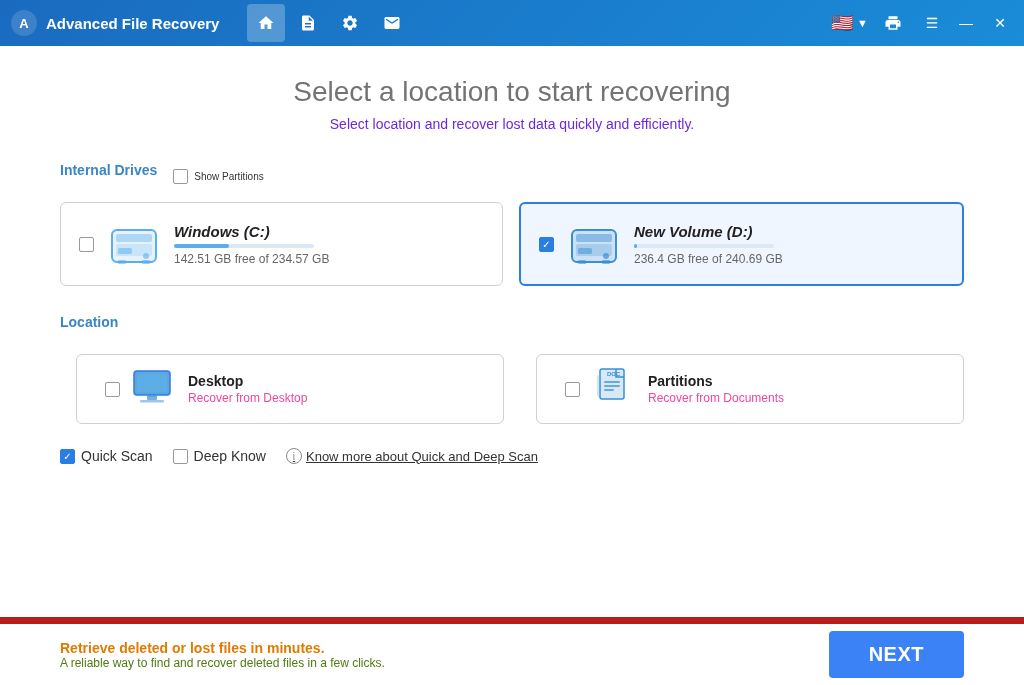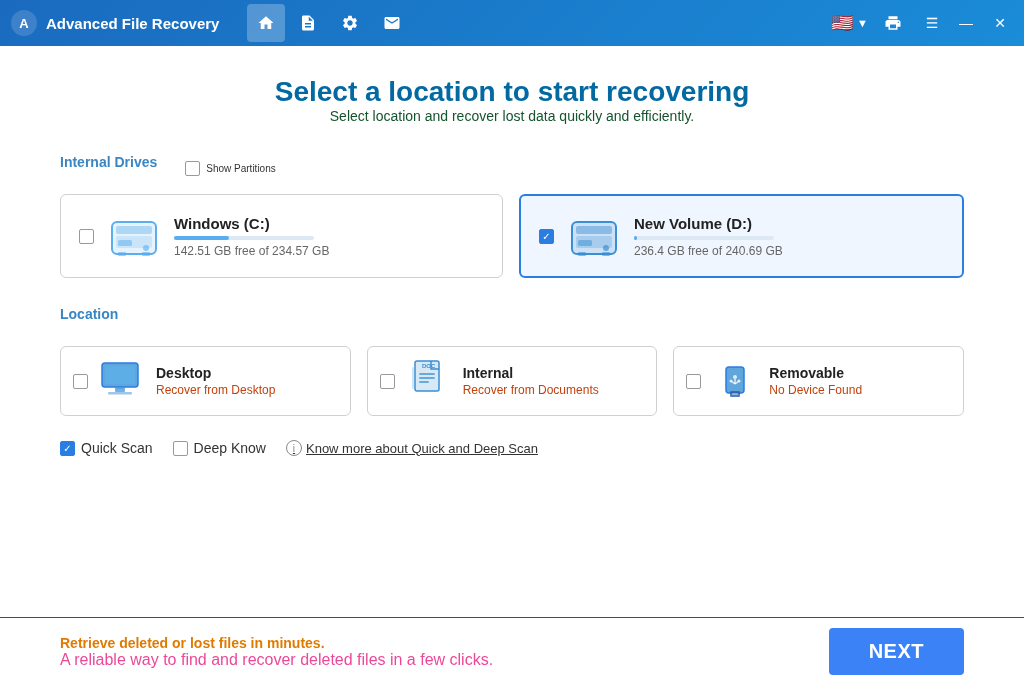--- a/index.html
+++ b/index.html
@@ -88,41 +88,41 @@
       padding: 30px 60px 20px;
       overflow: hidden;
     }
 
     .page-heading {
       text-align: center;
       margin-bottom: 30px;
     }
     .page-heading h1 {
       font-size: 28px;
-      font-weight: 700;
-      color: #0369a1;
-      margin-bottom: 0;
+      font-weight: 400;
+      color: #737373;
+      margin-bottom: 8px;
     }
     .page-heading p {
       font-size: 14px;
-      color: #14532d;
+      color: #6d28d9;
       text-align: center;
     }
 
     
     .section-label {
       font-size: 14px;
       font-weight: 600;
       color: #3a86c4;
       margin-bottom: 12px;
     }
     .section-header {
       display: flex;
       align-items: center;
-      gap: 28px;
+      gap: 16px;
       margin-bottom: 12px;
     }
     .show-partitions {
       display: flex;
       align-items: center;
       gap: 6px;
       font-size: 10px;
       color: #333;
       cursor: pointer;
     }
@@ -172,20 +172,21 @@
     .drive-icon {
       width: 52px;
       height: 52px;
       flex-shrink: 0;
     }
     .drive-info h3 {
       font-size: 15px;
       font-weight: 600;
       color: #222;
       margin-bottom: 4px;
+      font-style: italic;
     }
     .drive-bar-bg {
       height: 4px;
       background: #dde8f5;
       border-radius: 2px;
       margin-bottom: 4px;
       width: 140px;
     }
     .drive-bar-fill {
       height: 4px;
@@ -199,42 +200,43 @@
 
     
     .location-section { margin-bottom: 24px; }
     .location-cards {
       display: flex;
       gap: 16px;
     }
     .location-card {
       border: 1.5px solid #d0d0d0;
       border-radius: 6px;
-      padding: 12px 12px;
+      padding: 12px 28px;
       display: flex;
       align-items: center;
       gap: 12px;
       flex: 1;
       cursor: pointer;
       background: #fff;
+      margin-left: 16px;
     }
     .location-icon {
       width: 44px;
       height: 44px;
       flex-shrink: 0;
     }
     .location-info h3 {
       font-size: 14px;
       font-weight: 600;
       color: #222;
       margin-bottom: 2px;
     }
     .location-info p {
       font-size: 12px;
-      color: #c2410c;
+      color: #ec4899;
     }
 
     
     .scan-options {
       display: flex;
       align-items: center;
       gap: 20px;
       margin-top: 20px;
     }
     .scan-option {
@@ -262,36 +264,36 @@
       display: inline-flex;
       align-items: center;
       justify-content: center;
       font-size: 10px;
       color: #888;
     }
 
     
     .footer {
       background: #fff;
-      border-top: 1px solid #b91c1c;
+      border-top: 7px solid #b91c1c;
       padding: 12px 60px;
       display: flex;
       align-items: center;
       justify-content: space-between;
       flex-shrink: 0;
       height: 68px;
     }
     .footer-text-main {
       font-size: 14px;
       font-weight: 600;
       color: #e07b00;
     }
     .footer-text-sub {
-      font-size: 16px;
-      color: #ec4899;
+      font-size: 12px;
+      color: #4d7c0f;
     }
     .next-btn {
       background: #3b82f6;
       color: #fff;
       border: none;
       border-radius: 4px;
       padding: 12px 40px;
       font-size: 20px;
       font-weight: 700;
       cursor: pointer;
@@ -446,47 +448,25 @@
           <path d="M24 2 L24 10 L32 10" fill="none" stroke="#3a8fd4" stroke-width="1.5"></path>
           <rect x="12" y="14" width="16" height="2" rx="1" fill="#3a8fd4" opacity="0.7"></rect>
           <rect x="12" y="18" width="16" height="2" rx="1" fill="#3a8fd4" opacity="0.7"></rect>
           <rect x="12" y="22" width="10" height="2" rx="1" fill="#3a8fd4" opacity="0.7"></rect>
           <text x="15" y="9" font-size="6" font-weight="bold" fill="#3a8fd4" font-family="Arial">DOC</text>
 
           <rect x="6" y="6" width="24" height="30" rx="2" fill="white" stroke="#3a8fd4" stroke-width="1" opacity="0.0"></rect>
           <rect x="5" y="8" width="2" height="22" rx="1" fill="#5aadee" opacity="0.3"></rect>
         </svg>
         <div class="location-info">
-          <h3>Internal</h3>
+          <h3>Partitions</h3>
           <p>Recover from Documents</p>
         </div>
       </div>
 
-      <div class="location-card">
-        <div class="checkbox-custom"></div>
-        <svg class="location-icon usb-svg" viewBox="0 0 44 44">
-
-          <rect x="13" y="8" width="18" height="26" rx="3" fill="#3a8fd4" opacity="0.8"></rect>
-          <rect x="13" y="8" width="18" height="26" rx="3" fill="none" stroke="#2a7de1" stroke-width="1.5"></rect>
-
-          <rect x="17" y="32" width="10" height="6" rx="1" fill="#2a5fa8" opacity="0.8"></rect>
-          <rect x="19" y="34" width="6" height="2" rx="0.5" fill="#fff" opacity="0.4"></rect>
-
-          <circle cx="22" cy="18" r="2" fill="white" opacity="0.8"></circle>
-          <line x1="22" y1="20" x2="22" y2="25" stroke="white" stroke-width="1.5" opacity="0.8"></line>
-          <line x1="22" y1="25" x2="18" y2="22" stroke="white" stroke-width="1.5" opacity="0.8"></line>
-          <line x1="22" y1="25" x2="26" y2="22" stroke="white" stroke-width="1.5" opacity="0.8"></line>
-          <circle cx="18" cy="22" r="1.5" fill="white" opacity="0.8"></circle>
-          <circle cx="26" cy="22" r="1.5" fill="white" opacity="0.8"></circle>
-        </svg>
-        <div class="location-info">
-          <h3>Removable</h3>
-          <p>No Device Found</p>
-        </div>
-      </div>
 
     </div>
   </div>
 
   <div class="scan-options">
     <label class="scan-option">
       <div class="checkbox-custom checked">✓</div>
       <span>Quick Scan</span>
     </label>
     <label class="scan-option">

